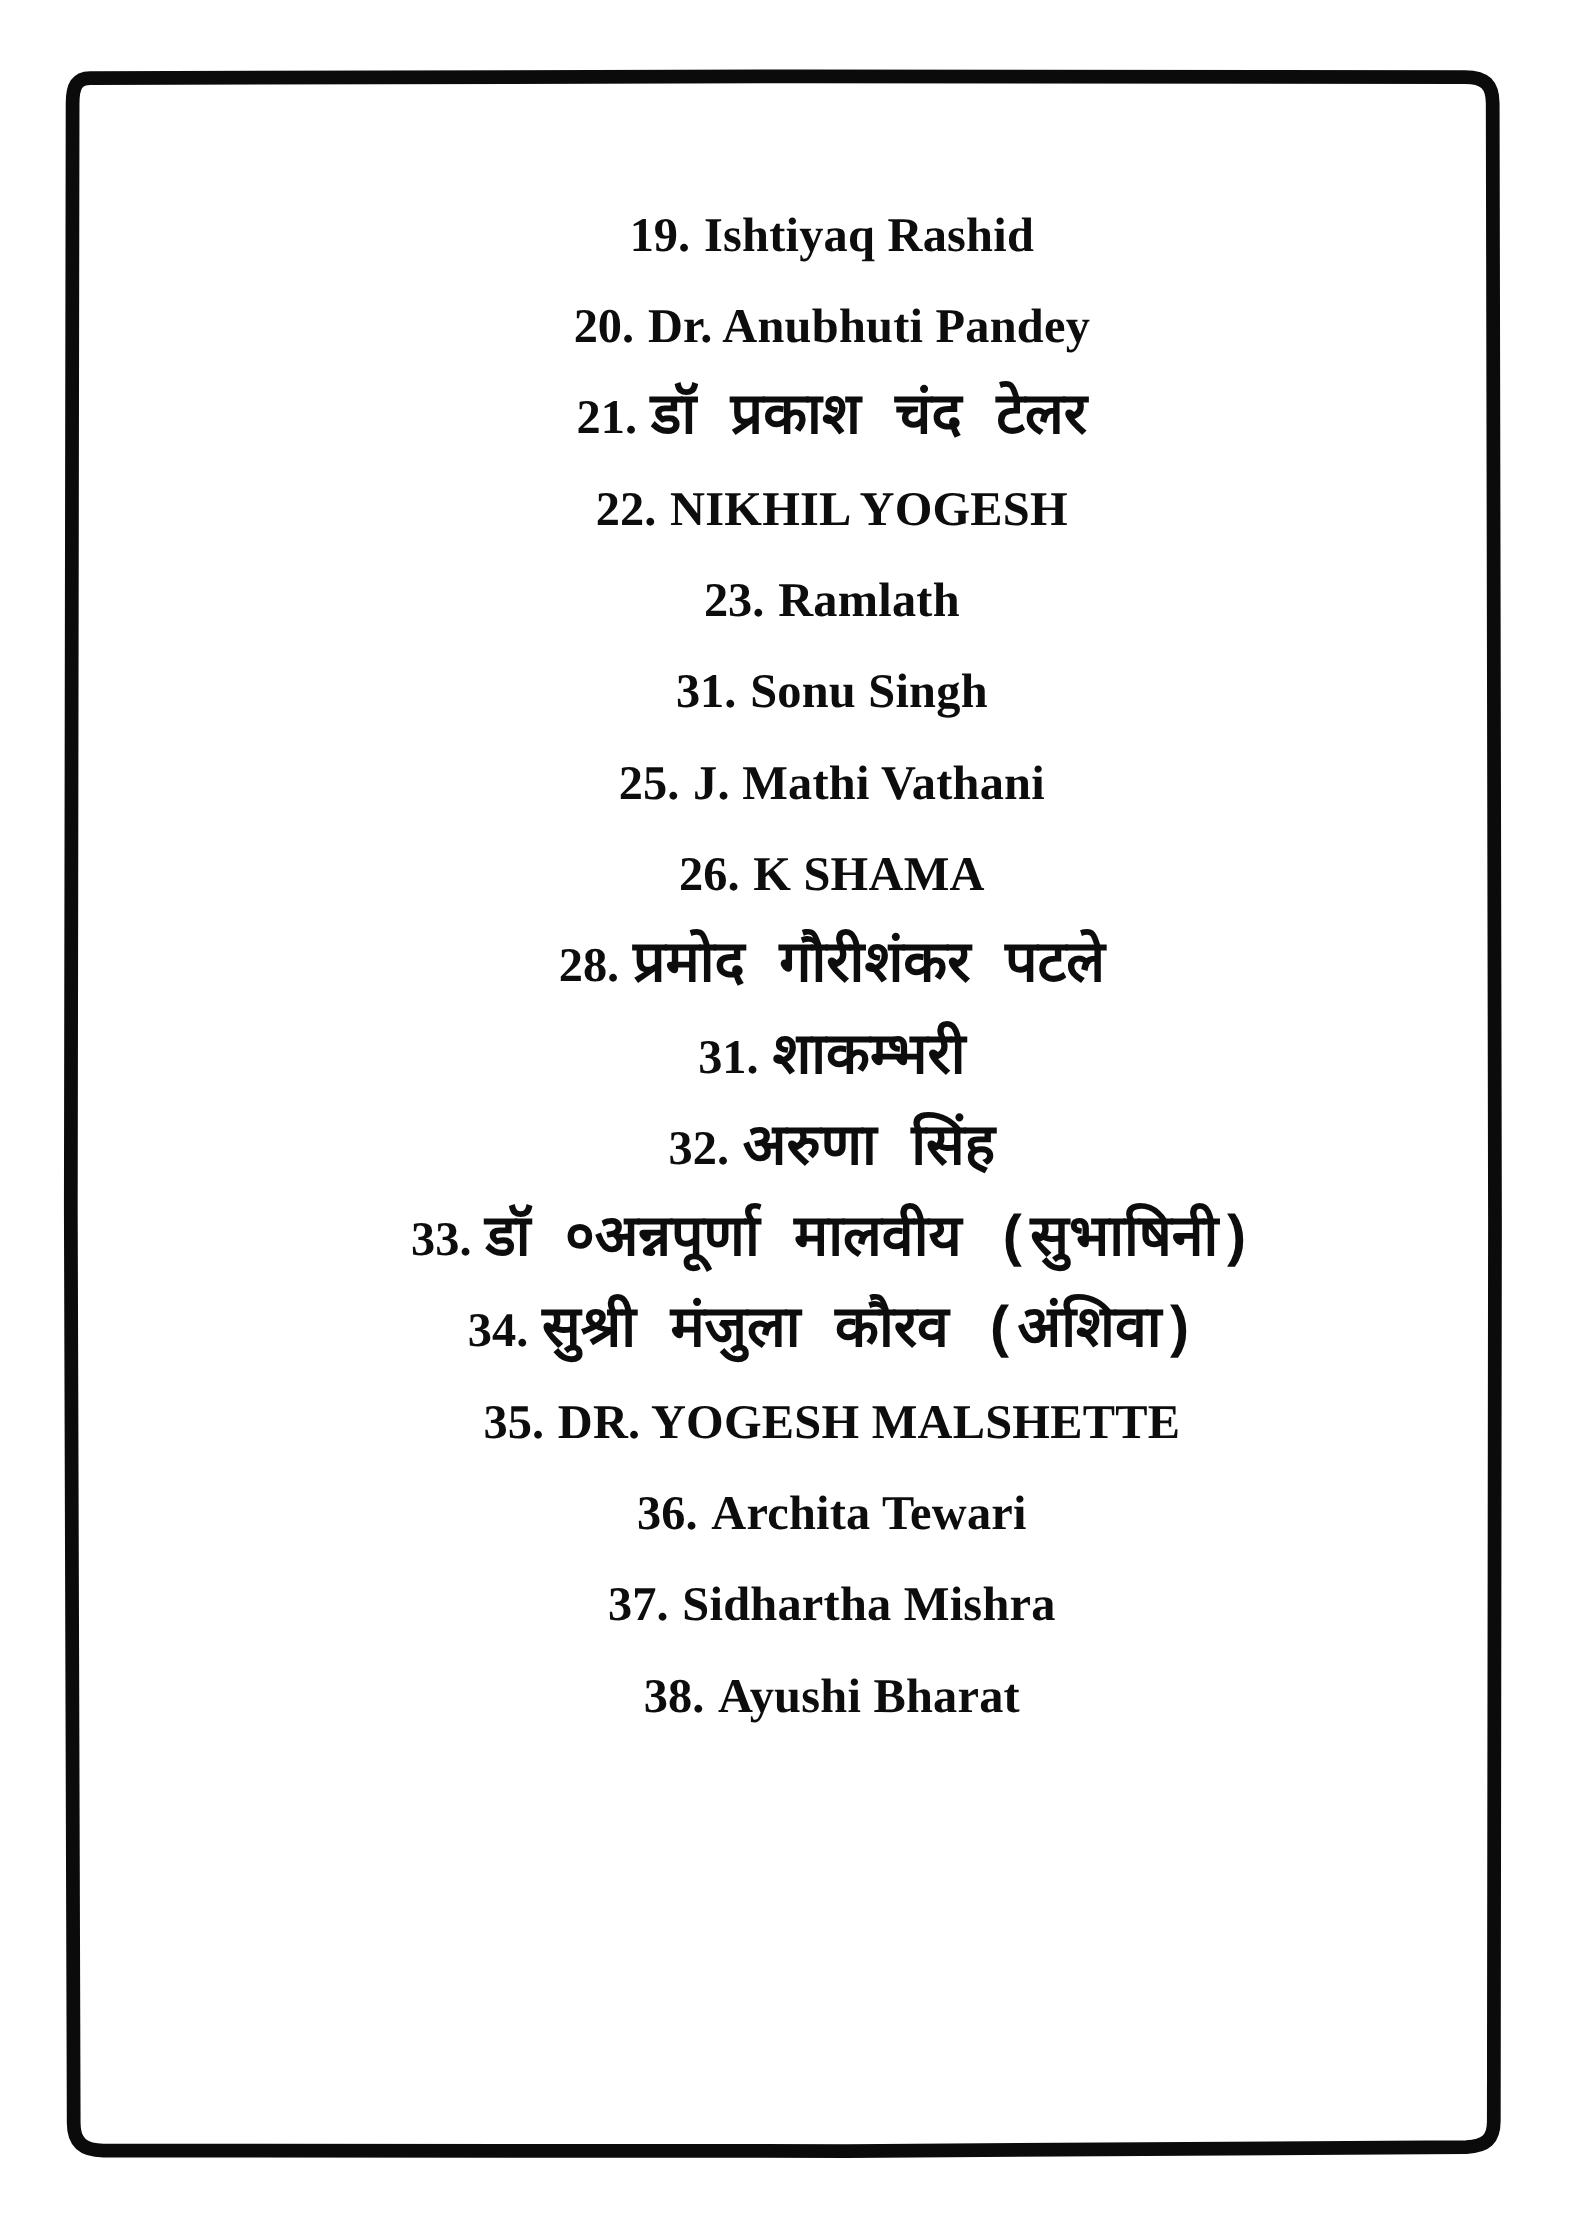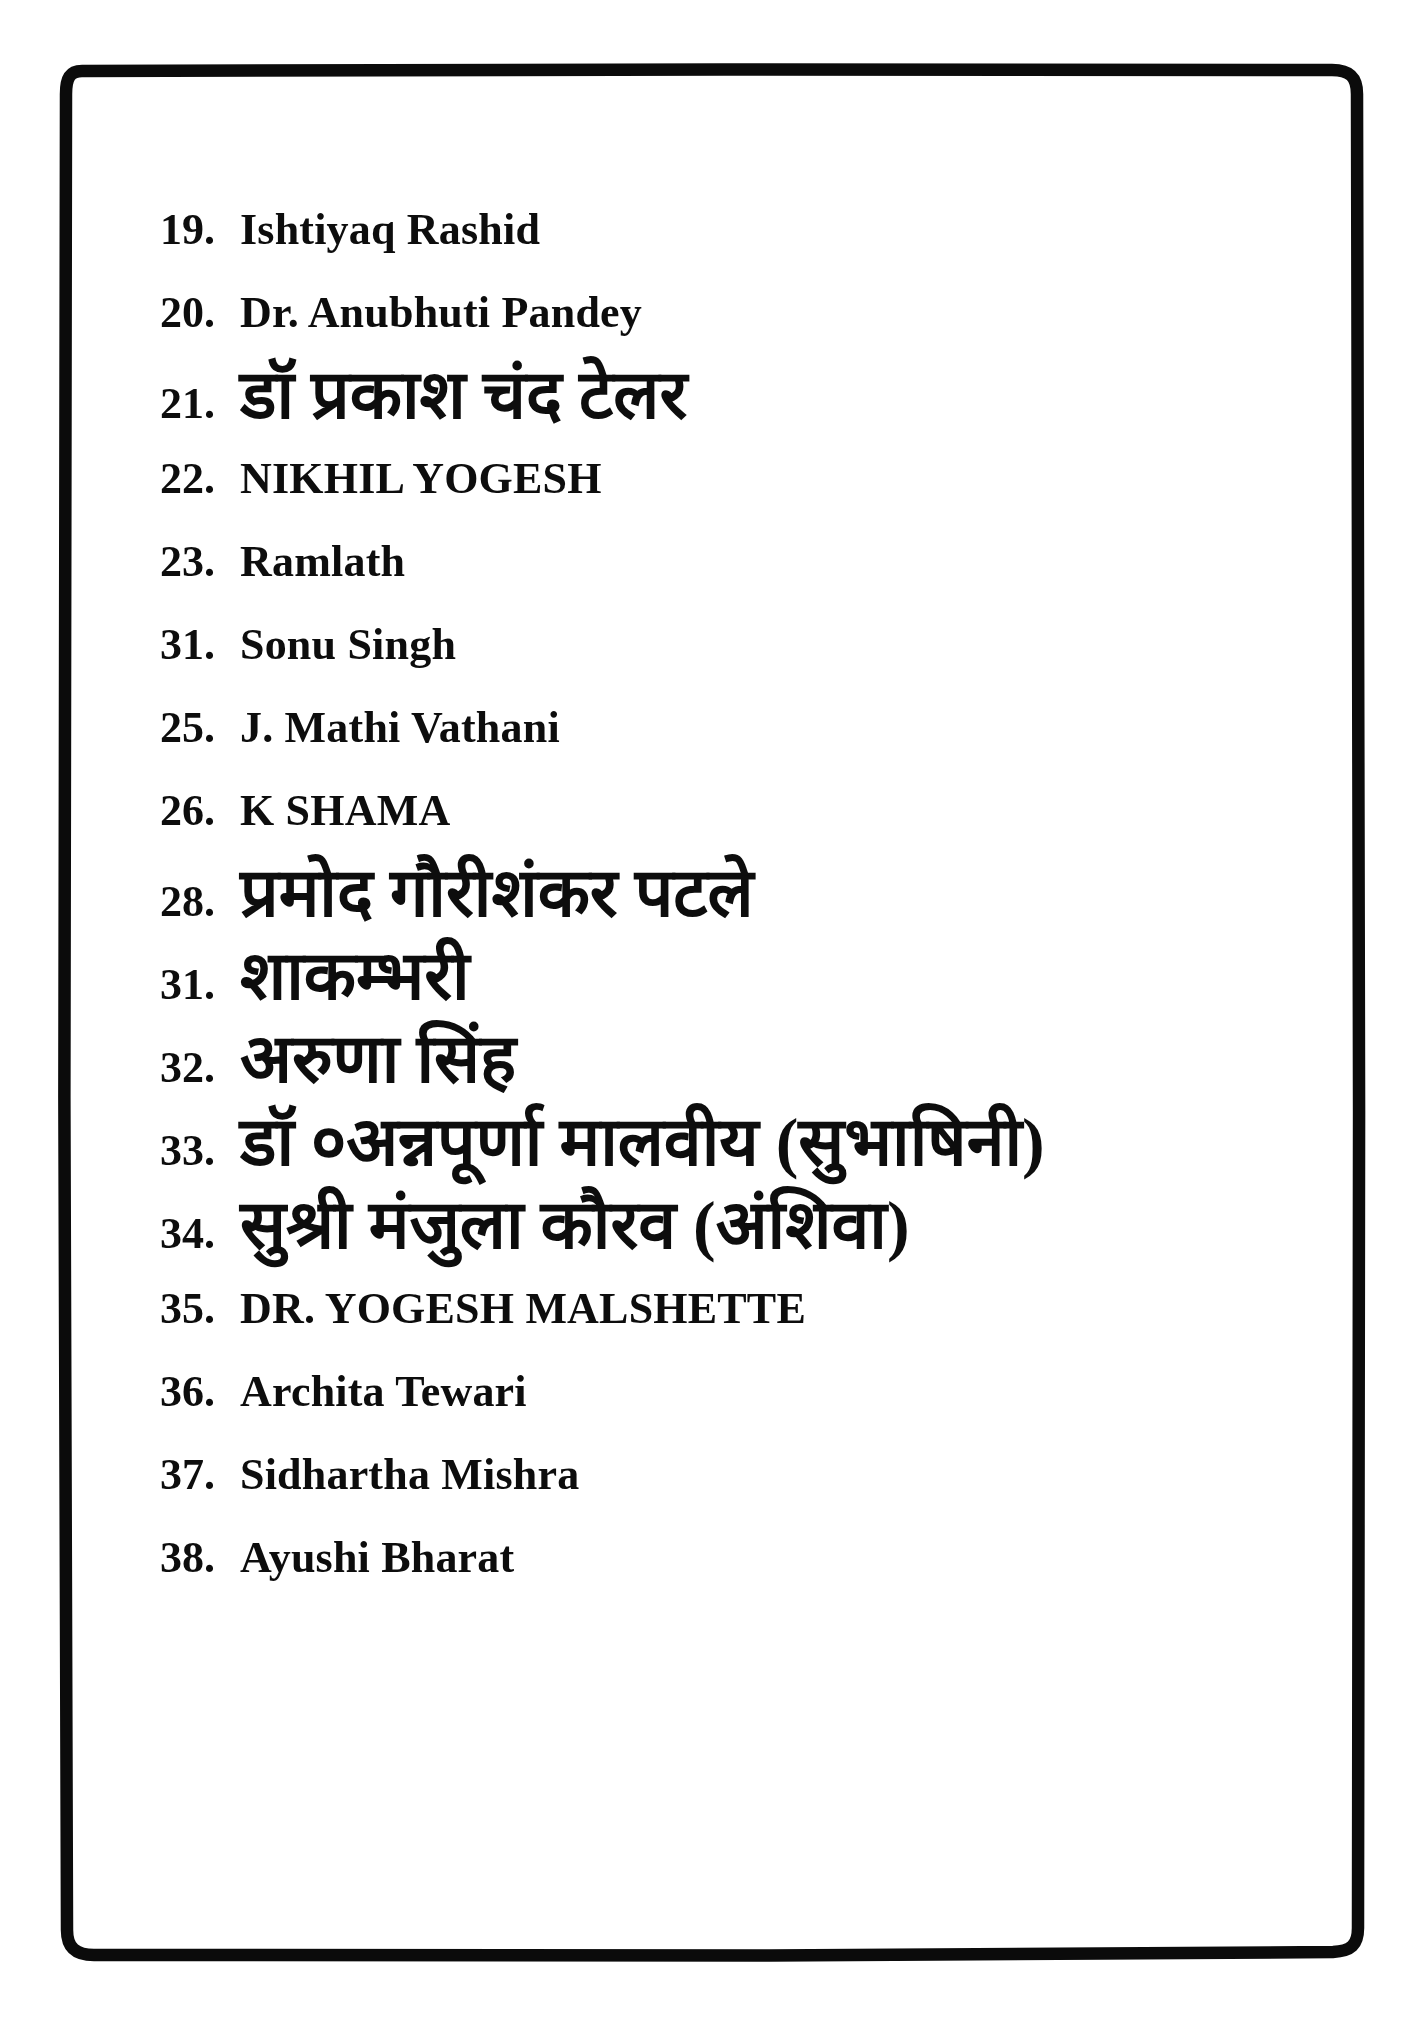--- a/index.html
+++ b/index.html
@@ -20,44 +20,45 @@
   .frame {
     position: absolute;
     left: 0;
     top: 0;
     width: 1428px;
     height: 2028px;
     pointer-events: none;
   }
   .list {
     position: absolute;
-    top: 188px;
+    top: 172px;
     left: 160px;
     width: 1180px;
+    text-align: center;
   }
   .row {
     height: 83px;
     line-height: 83px;
     font-size: 44px;
     font-weight: 700;
     white-space: nowrap;
   }
   .row .num {
     display: inline-block;
     width: 80px;
     font-family: "Liberation Serif", serif;
     font-size: 44px;
     font-weight: 700;
   }
   .row .name {
     letter-spacing: 0.2px;
   }
   .row.hi .name {
-    font-family: Liberation Serif, serif;
-    font-size: 68px;
+    font-family: Liberation Mono, monospace;
+    font-size: 52px;
     font-weight: 700;
     letter-spacing: 0;
   }
 </style>
 </head>
 <body>
 
 <div class="page">
 
   <svg class="frame" viewBox="0 0 1428 2028" xmlns="http://www.w3.org/2000/svg" aria-hidden="true">

